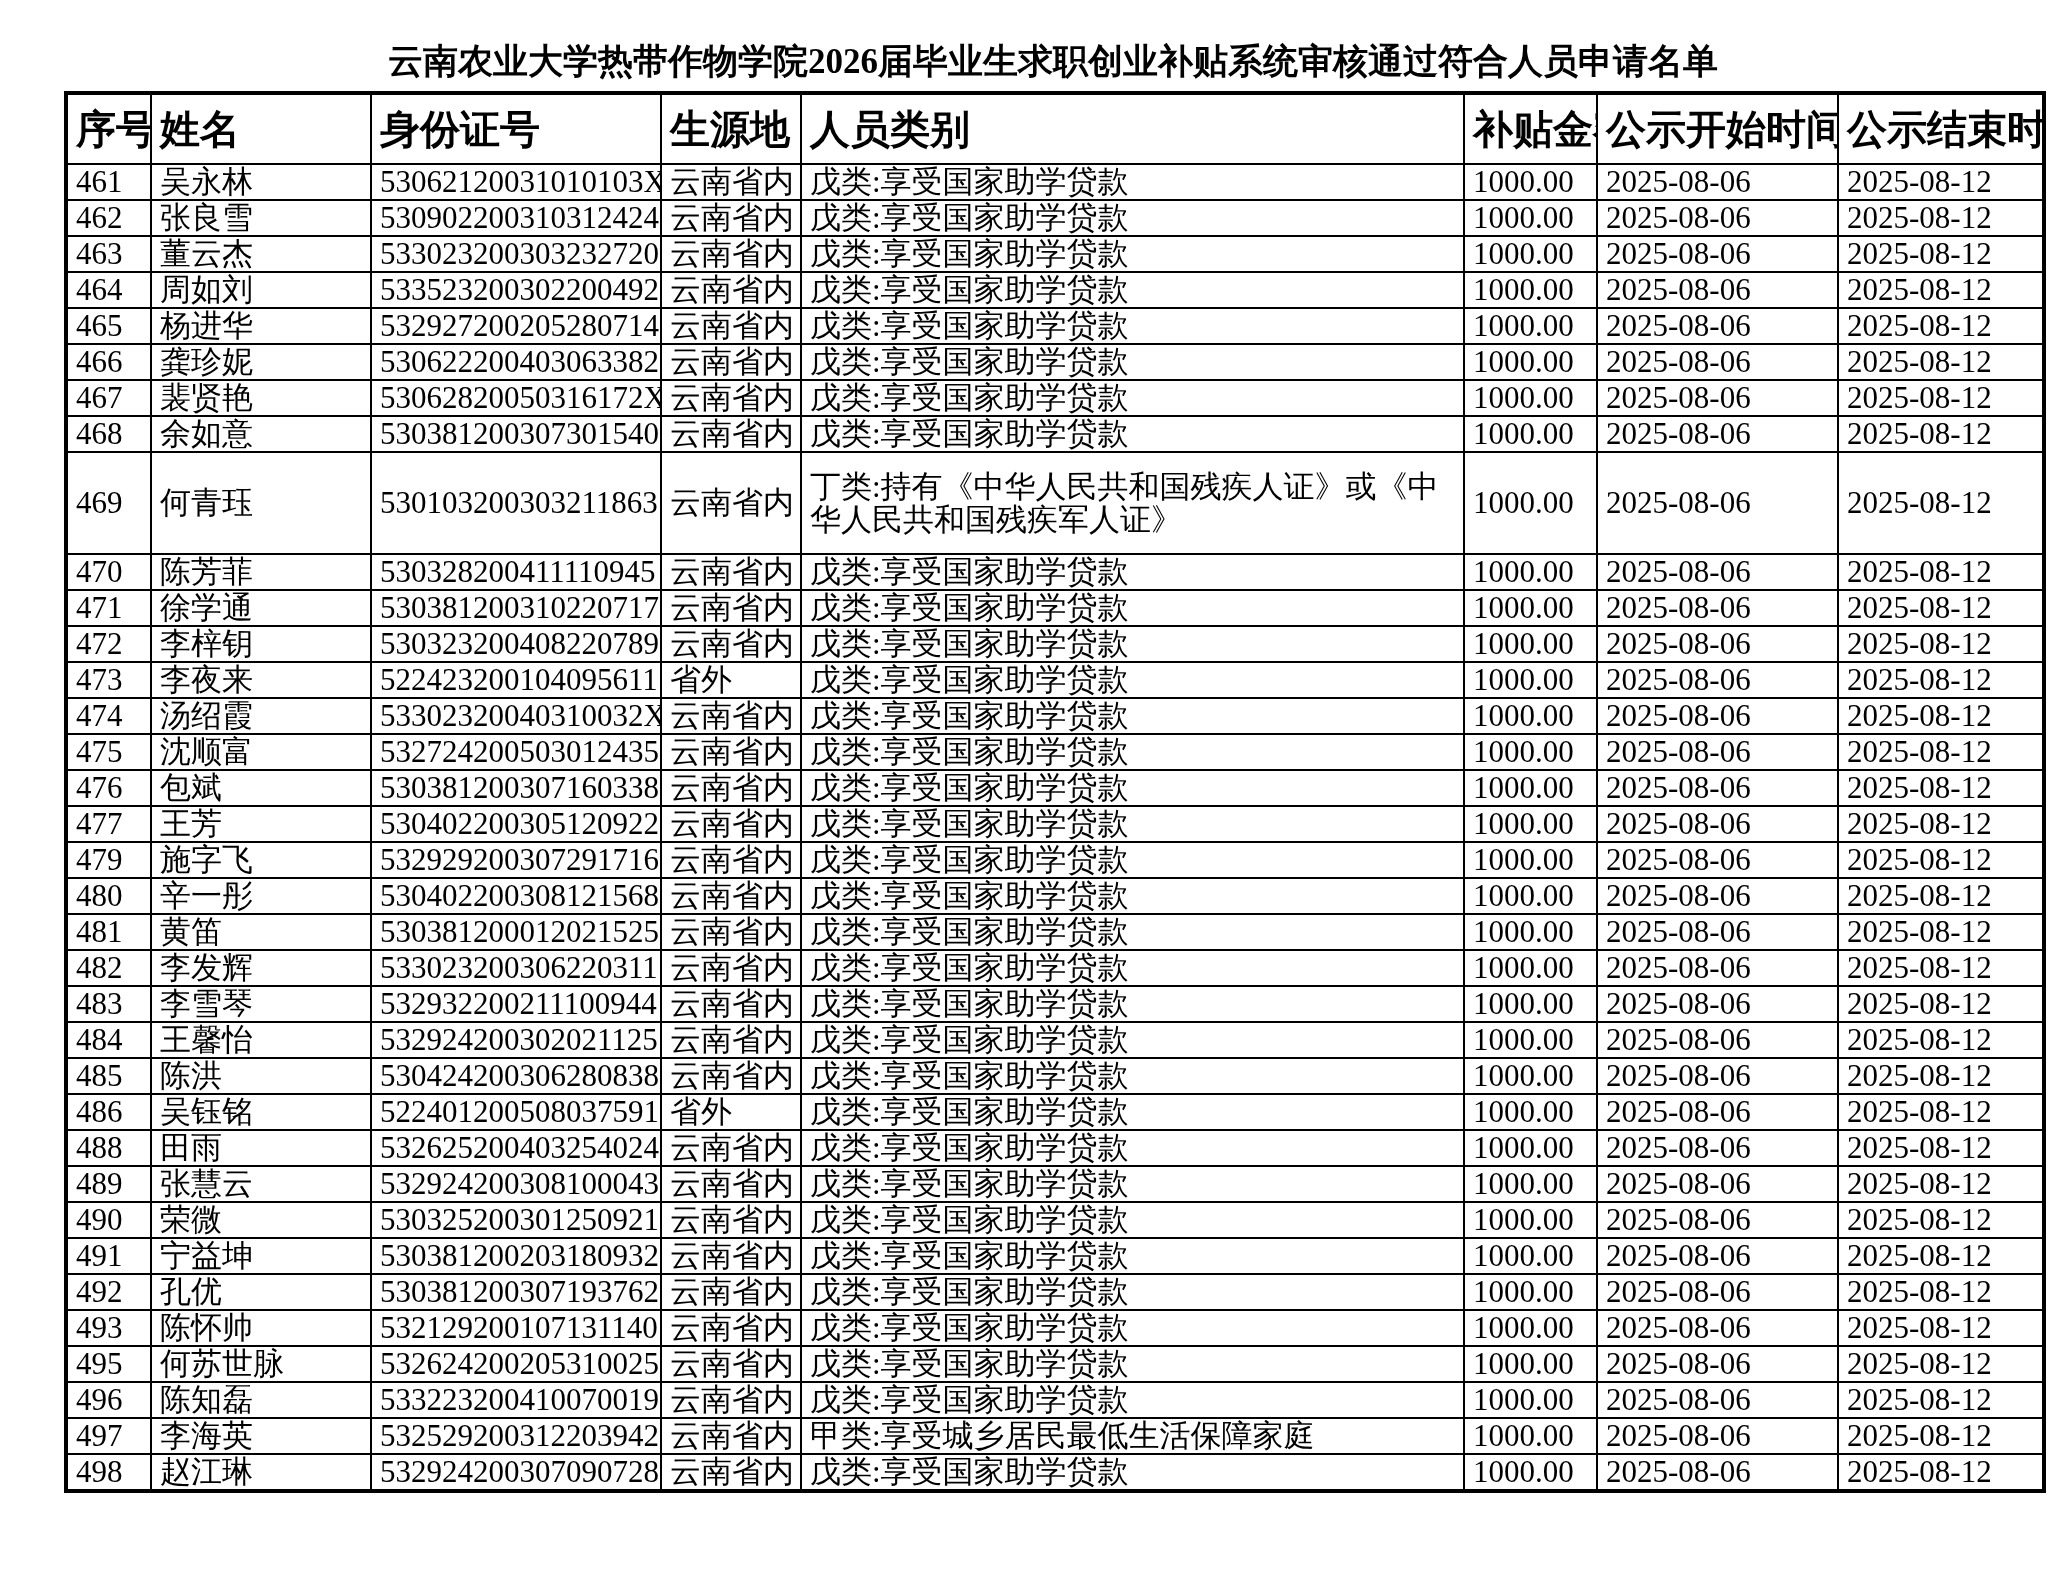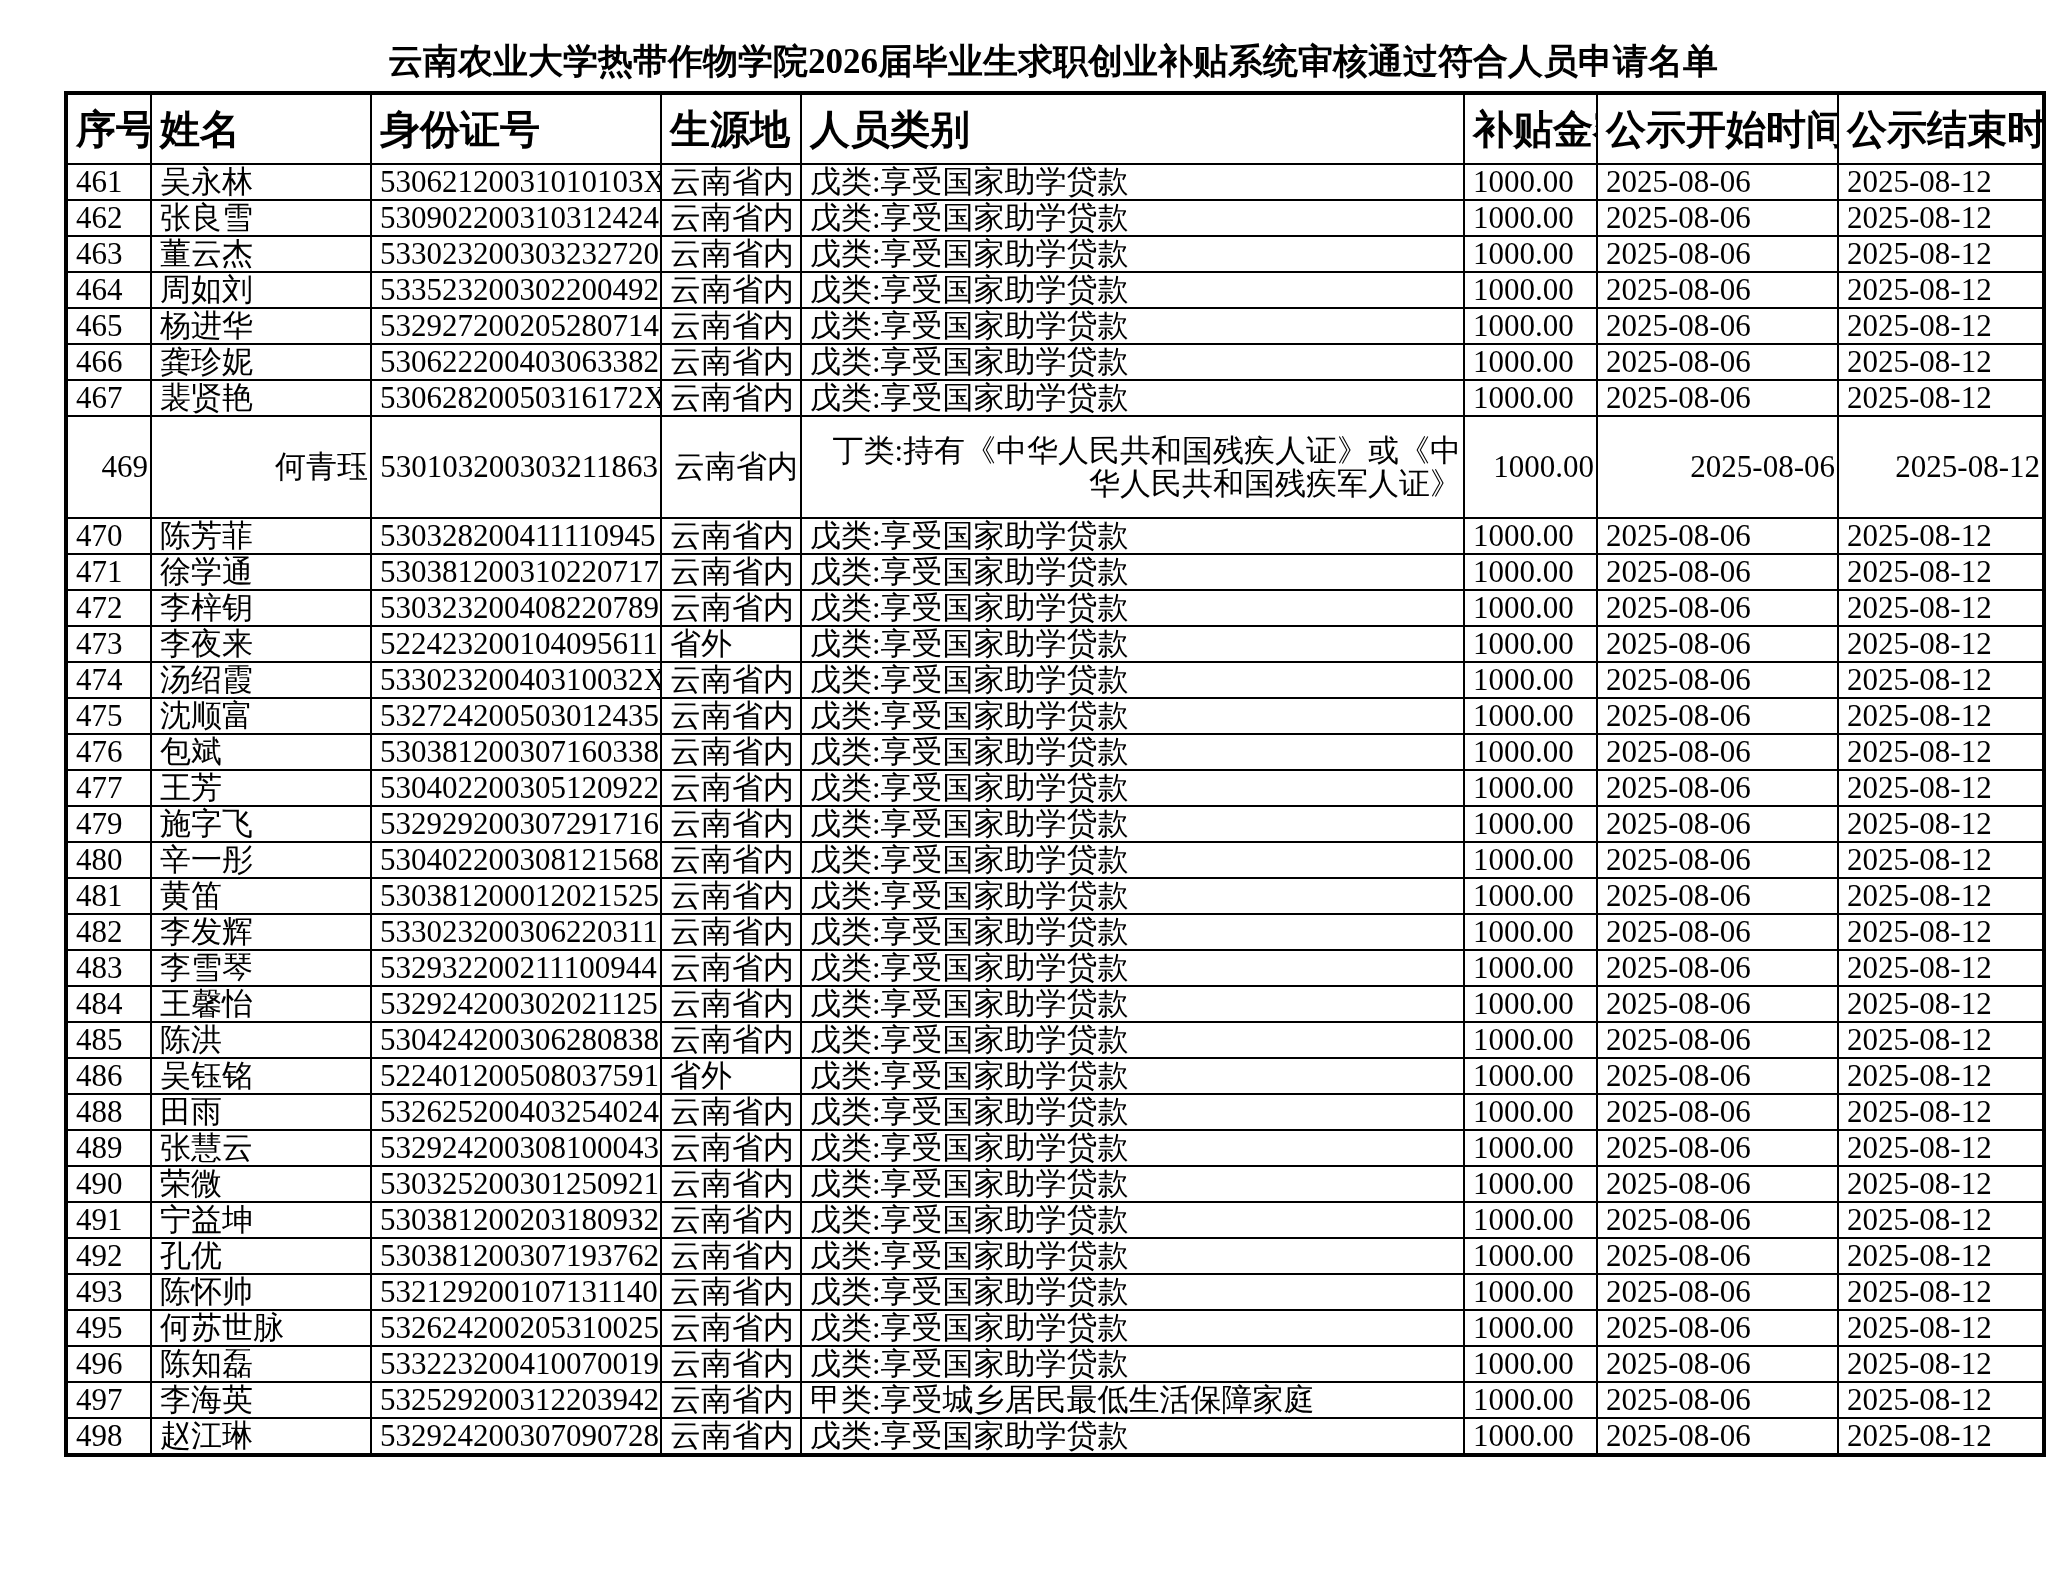--- a/index.html
+++ b/index.html
@@ -51,21 +51,20 @@
     font-size: 31px;
     line-height: 1.08;
     white-space: nowrap;
   }
   table.roster td.cell-category {
     white-space: normal;
     margin-left: 18px;
   }
   table.roster tr.tall td {
     height: 100px;
-    text-align: right;
   }
   col.c-index    { width: 85px; }
   col.c-name     { width: 220px; }
   col.c-idnum    { width: 290px; }
   col.c-origin   { width: 140px; }
   col.c-category { width: 663px; }
   col.c-amount   { width: 133px; }
   col.c-start    { width: 241px; }
   col.c-end      { width: 206px; }
 </style>
@@ -162,20 +161,30 @@
         <tr>
           <td class="cell-index">467</td>
           <td class="cell-name">裴贤艳</td>
           <td class="cell-id-number">53062820050316172X</td>
           <td class="cell-origin">云南省内</td>
           <td class="cell-category">戊类:享受国家助学贷款</td>
           <td class="cell-amount">1000.00</td>
           <td class="cell-start-date">2025-08-06</td>
           <td class="cell-end-date">2025-08-12</td>
         </tr>
+        <tr>
+          <td class="cell-index">468</td>
+          <td class="cell-name">余如意</td>
+          <td class="cell-id-number">530381200307301540</td>
+          <td class="cell-origin">云南省内</td>
+          <td class="cell-category">戊类:享受国家助学贷款</td>
+          <td class="cell-amount">1000.00</td>
+          <td class="cell-start-date">2025-08-06</td>
+          <td class="cell-end-date">2025-08-12</td>
+        </tr>
         <tr class="tall">
           <td class="cell-index">469</td>
           <td class="cell-name">何青珏</td>
           <td class="cell-id-number">530103200303211863</td>
           <td class="cell-origin">云南省内</td>
           <td class="cell-category">丁类:持有《中华人民共和国残疾人证》或《中华人民共和国残疾军人证》</td>
           <td class="cell-amount">1000.00</td>
           <td class="cell-start-date">2025-08-06</td>
           <td class="cell-end-date">2025-08-12</td>
         </tr>

